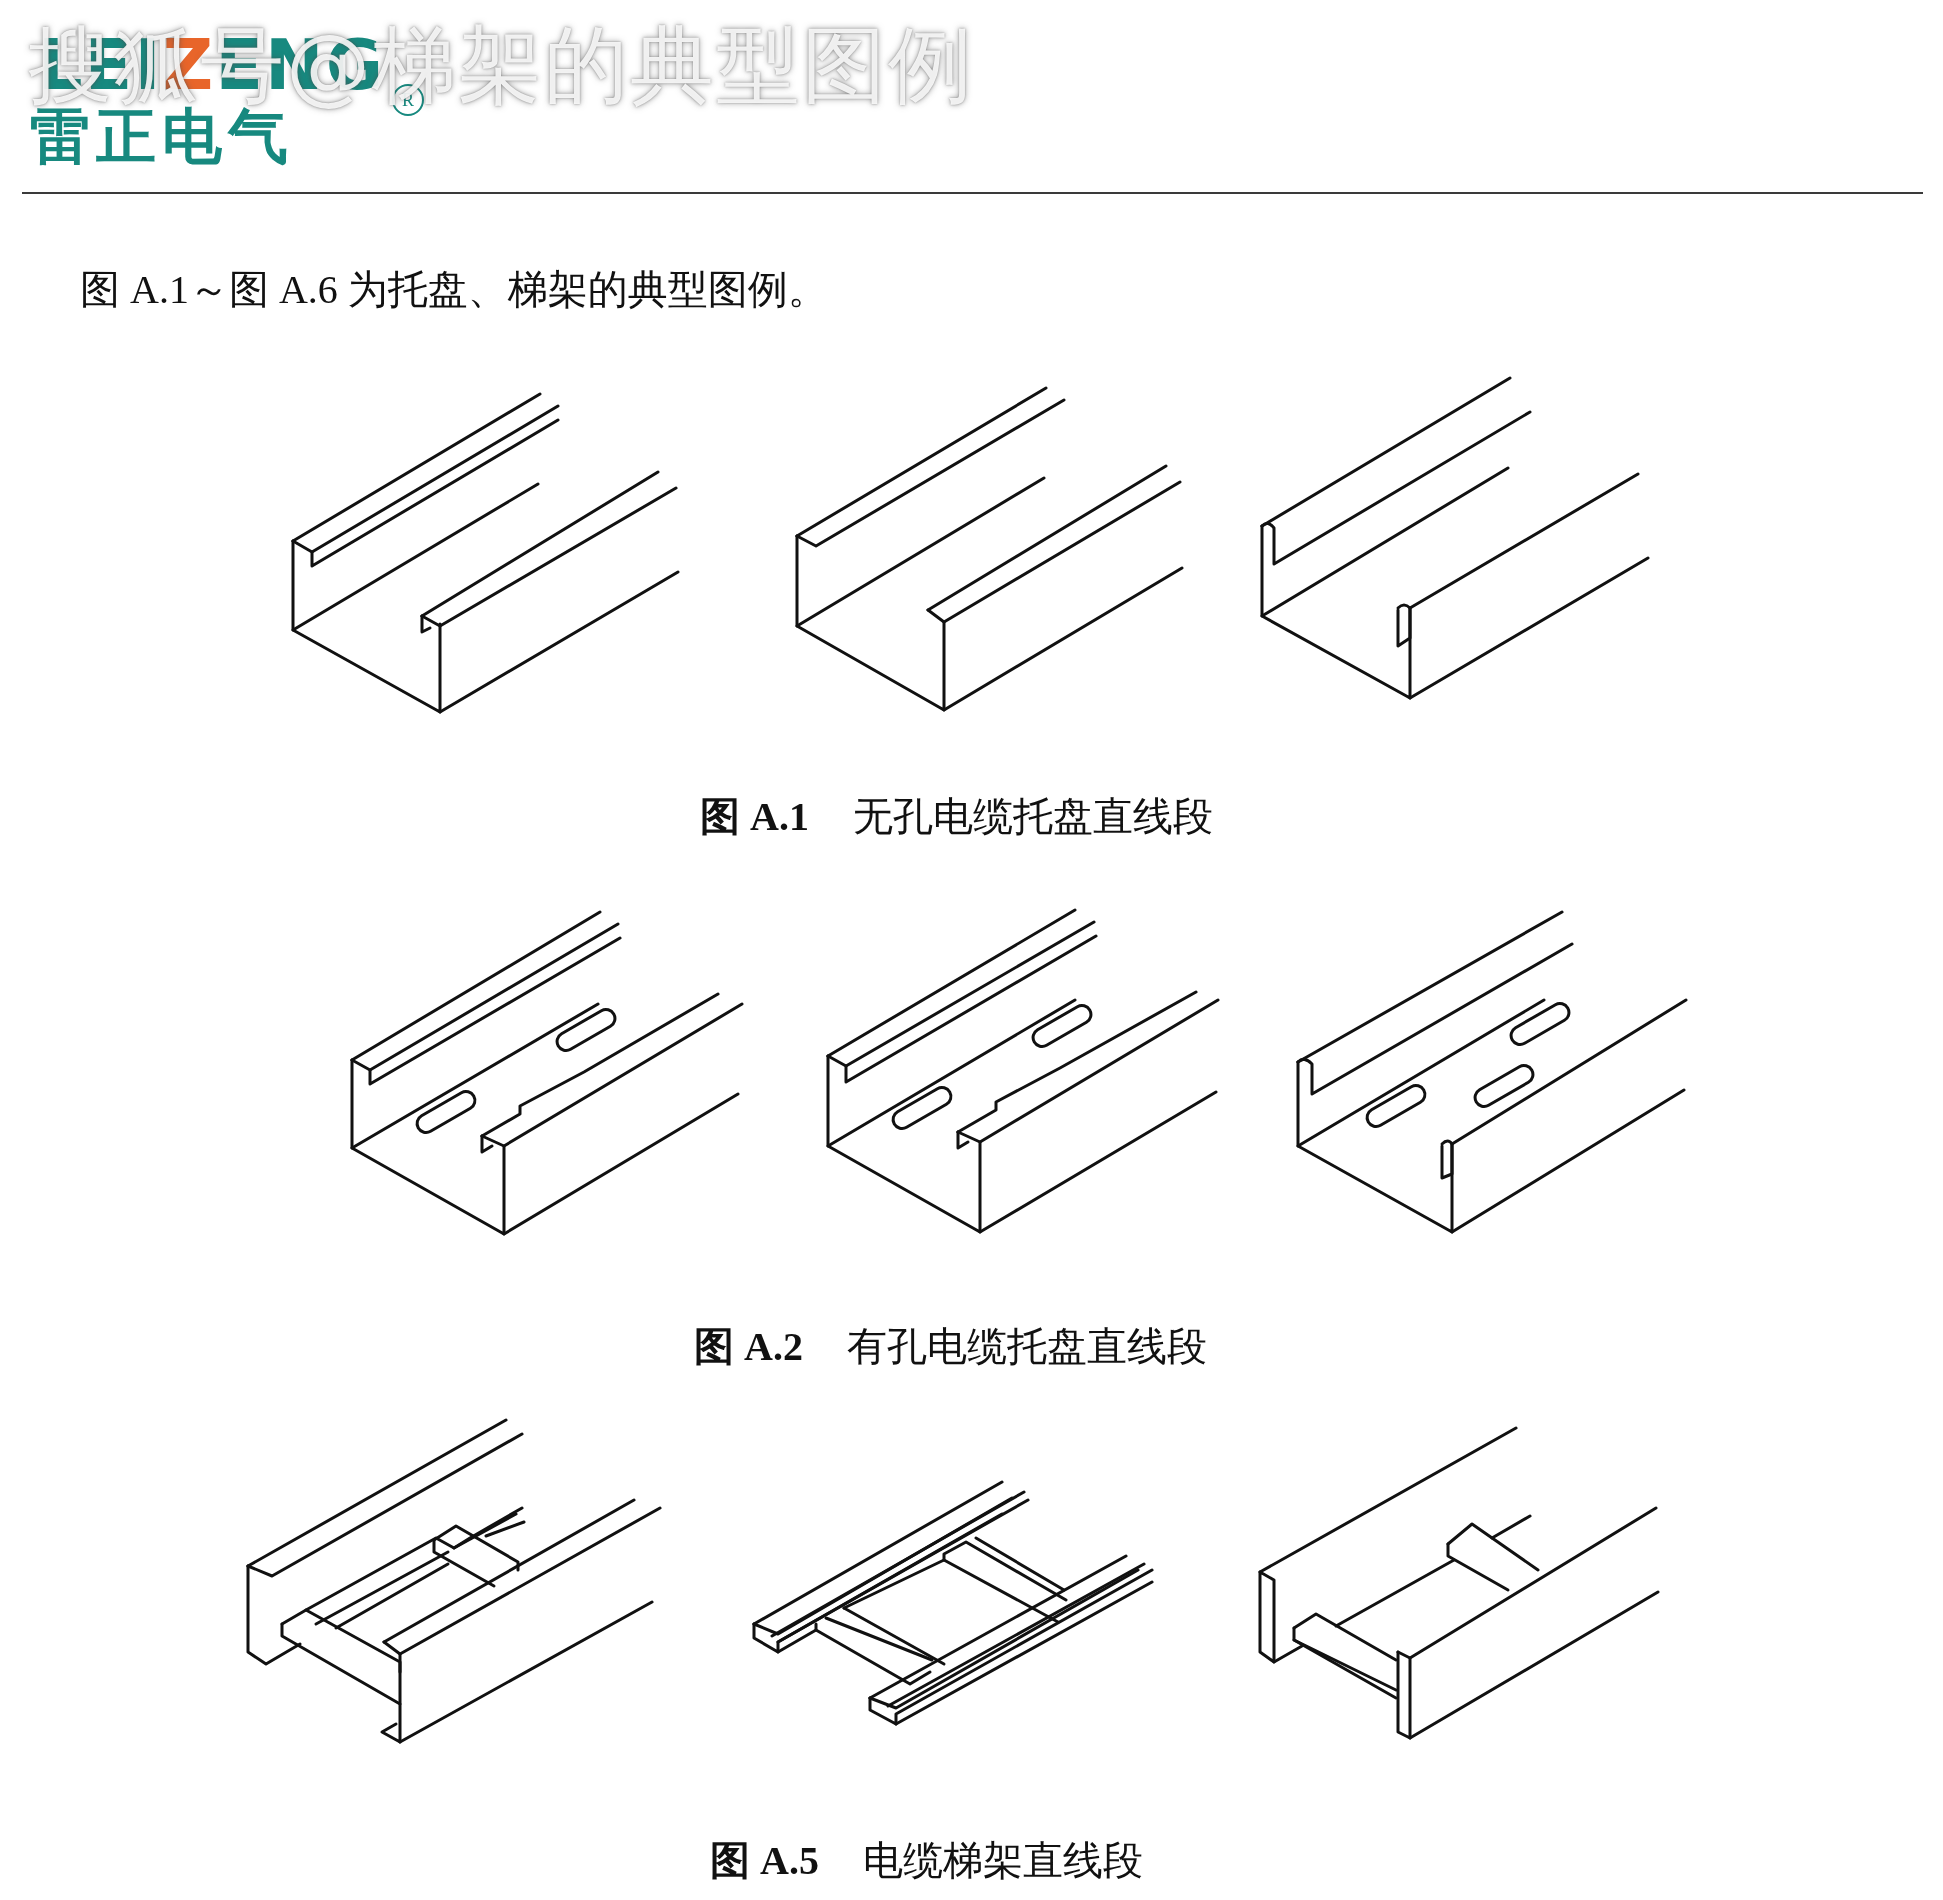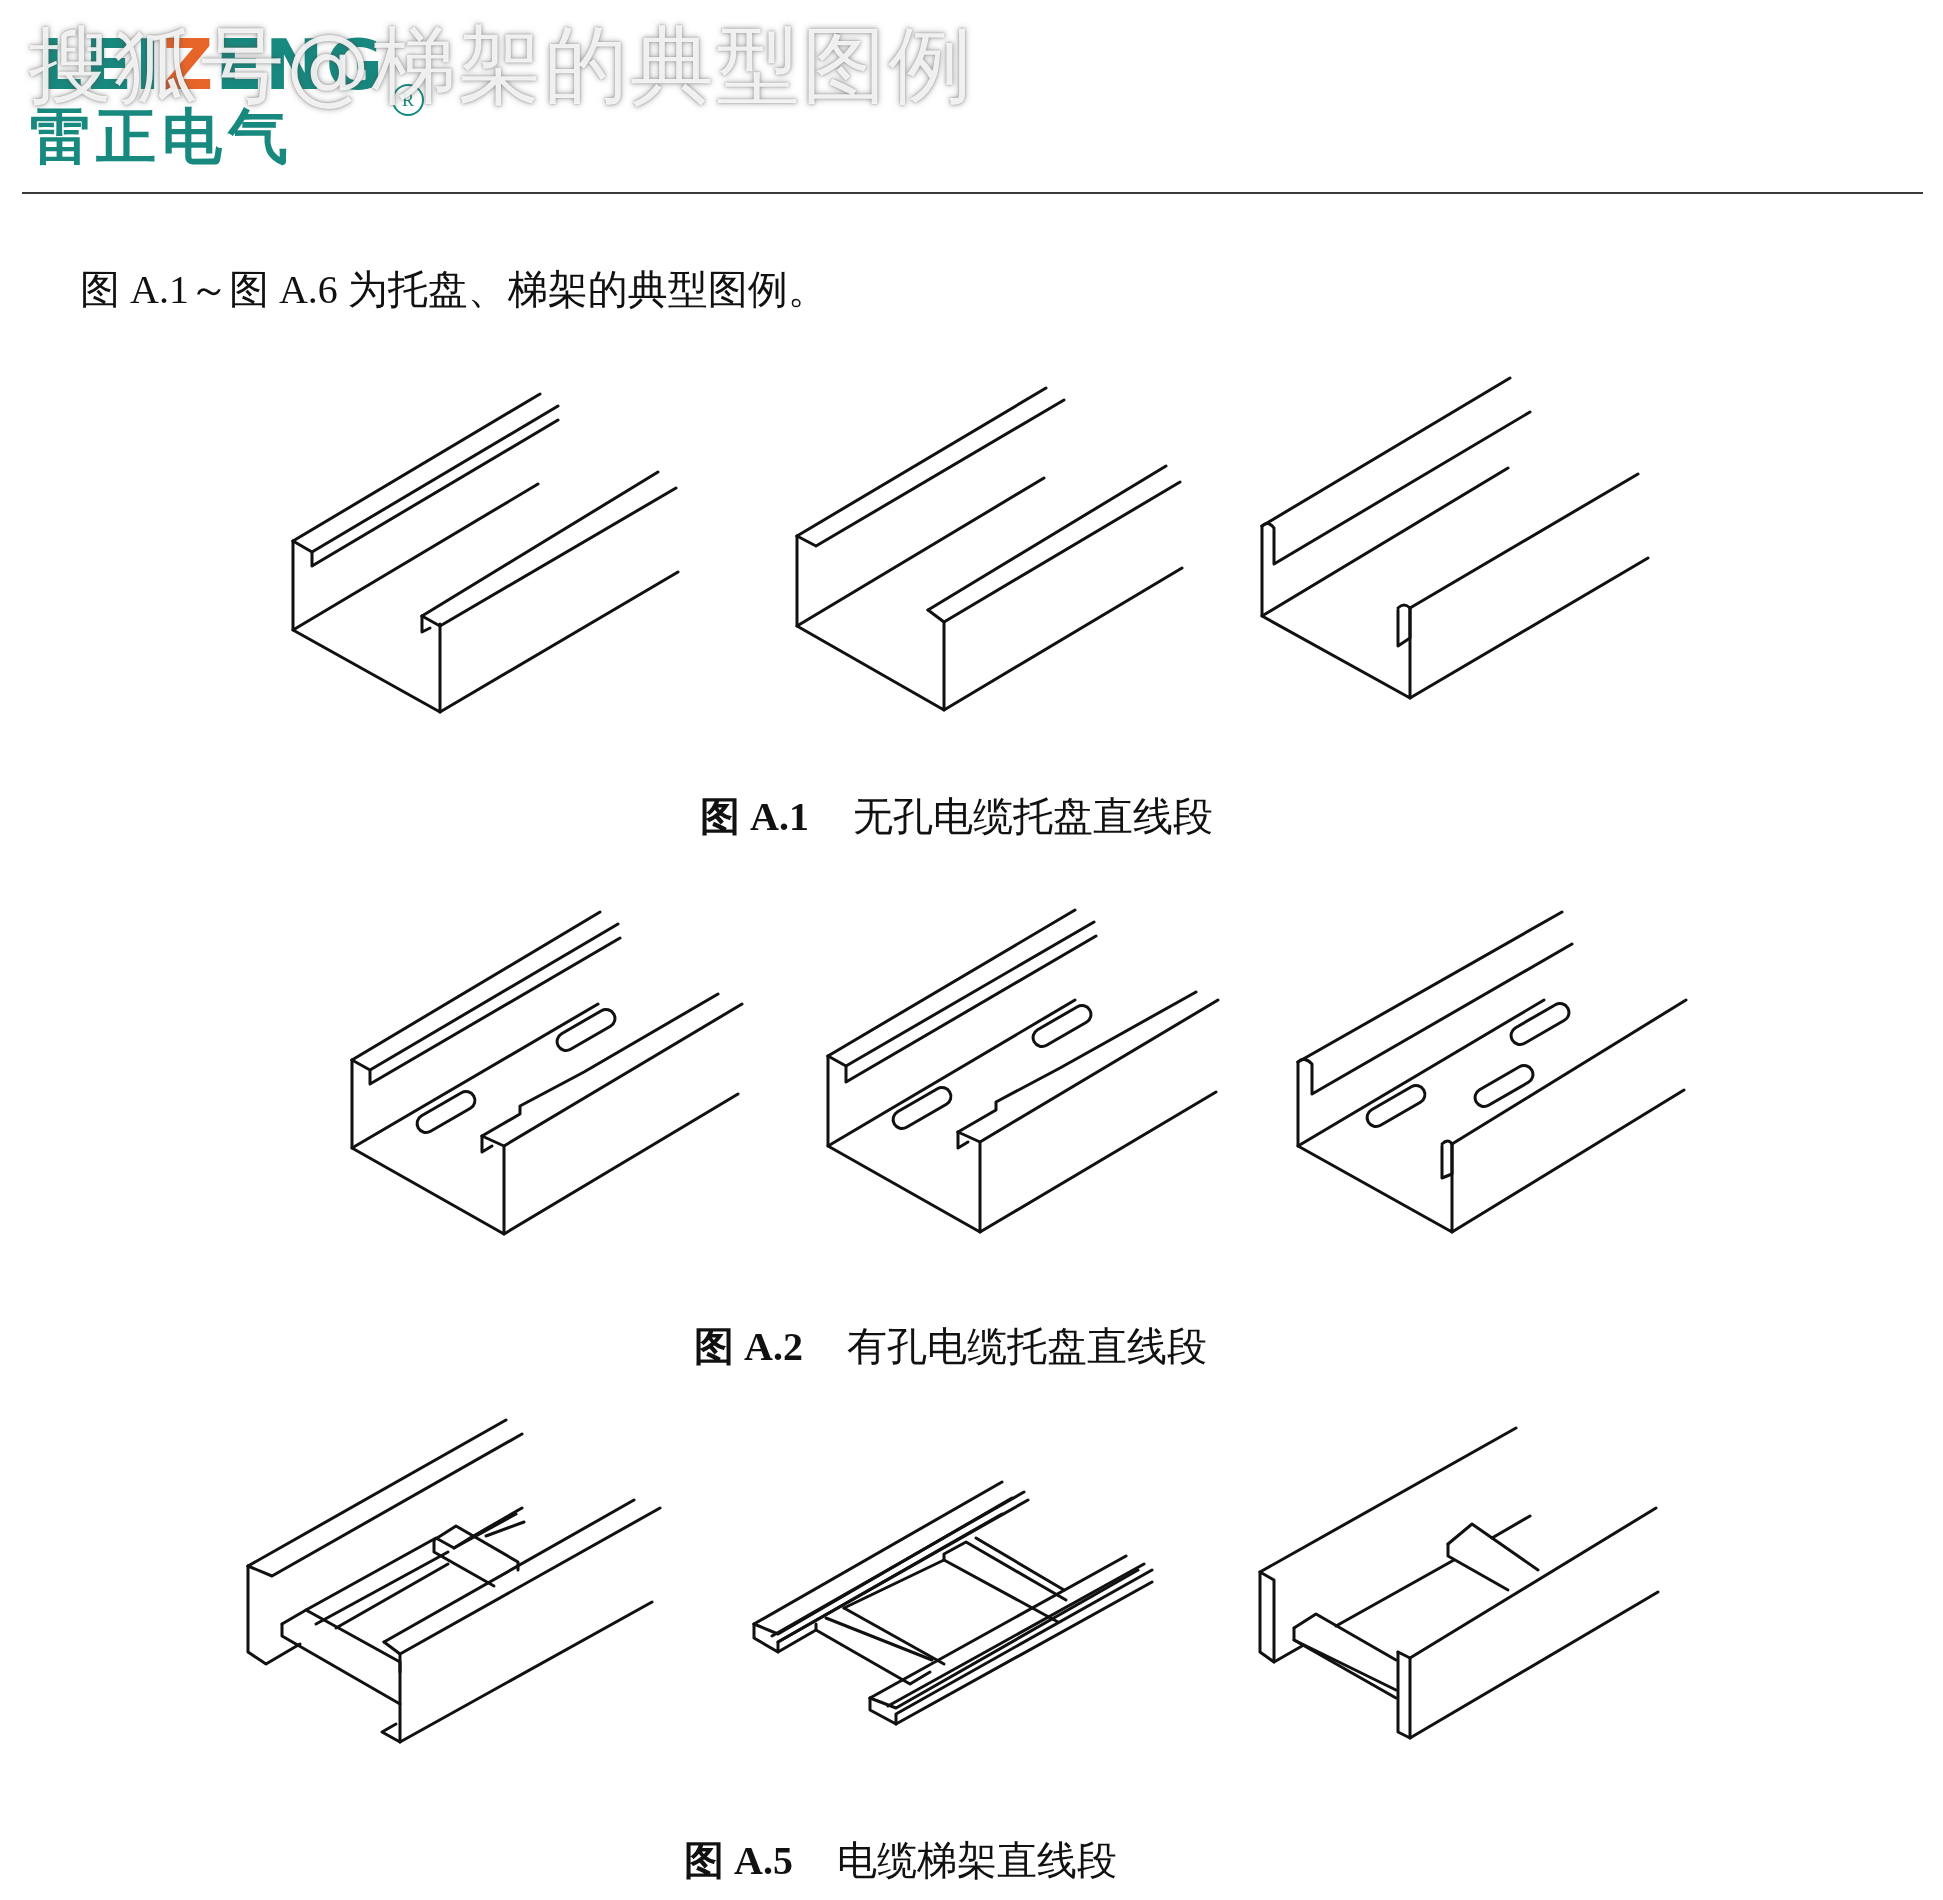--- a/index.html
+++ b/index.html
@@ -18,21 +18,21 @@
                color: rgba(255,255,255,0.88); letter-spacing: 2px; line-height: 90px;
                text-shadow: 0 0 6px rgba(80,80,80,0.55), 0 0 2px rgba(60,60,60,0.5); white-space: nowrap; }
   .rule { left: 22px; top: 192px; width: 1901px; height: 2px; background: #3a3a3a; }
   .intro { left: 80px; top: 265px; font-size: 40px; line-height: 50px; white-space: nowrap;
            font-family: Liberation Serif, serif; }
   .caption { font-family: "DejaVu Sans", "Liberation Sans", sans-serif; font-size: 40px;
              line-height: 48px; white-space: nowrap; }
   .caption .fig-no { font-family: "Liberation Serif", serif; font-weight: bold; margin-right: 44px; }
   .cap1 { left: 700px; top: 792px; }
   .cap2 { left: 694px; top: 1322px; }
-  .cap5 { left: 684px; top: 1836px; }
+  .cap5 { left: 710px; top: 1836px; }
   svg.fig { position: absolute; overflow: visible; }
   svg.fig path, svg.fig line, svg.fig polyline { fill: none; stroke: #111; stroke-width: 3;
              stroke-linejoin: round; stroke-linecap: round; }
   svg.fig .slot { fill: none; stroke: #111; stroke-width: 3; }
 </style>
 </head>
 <body>
 
 <div class="abs logo-en"><span>LEI</span><span class="accent">Z</span><span>ENG</span></div>
 <div class="abs logo-cn">雷正电气</div>

